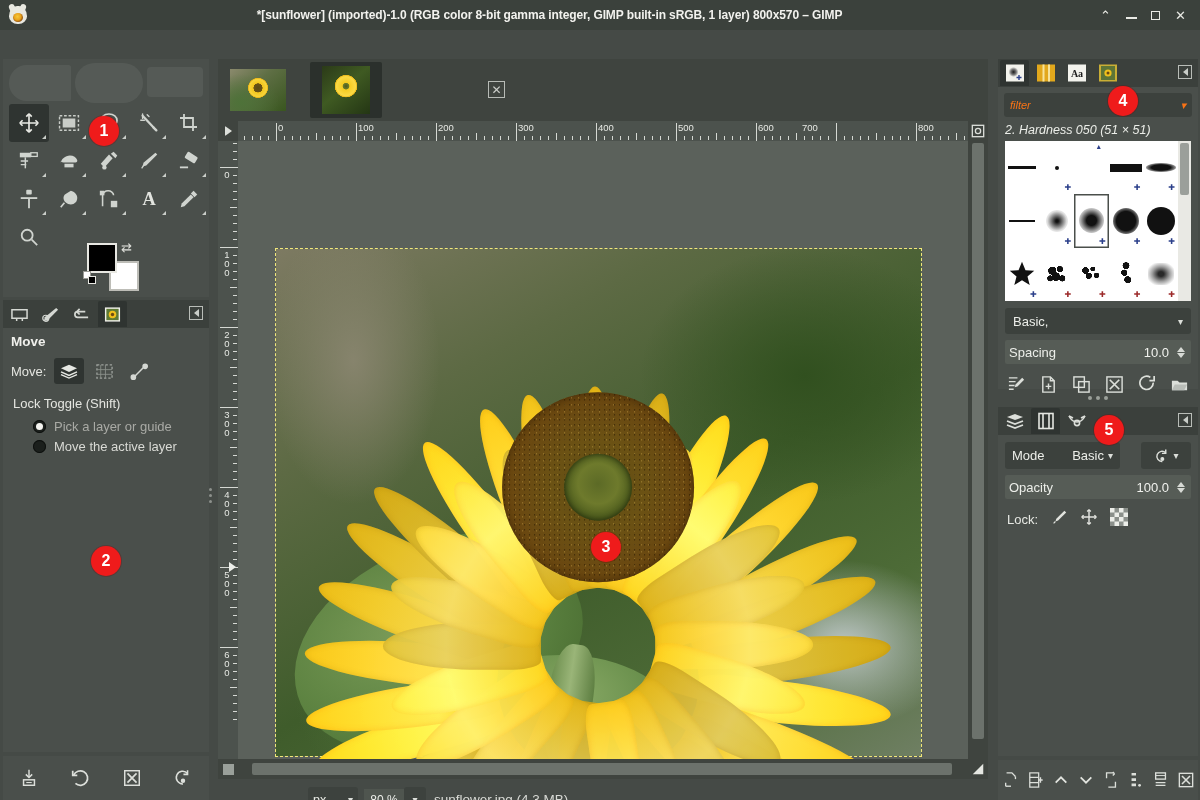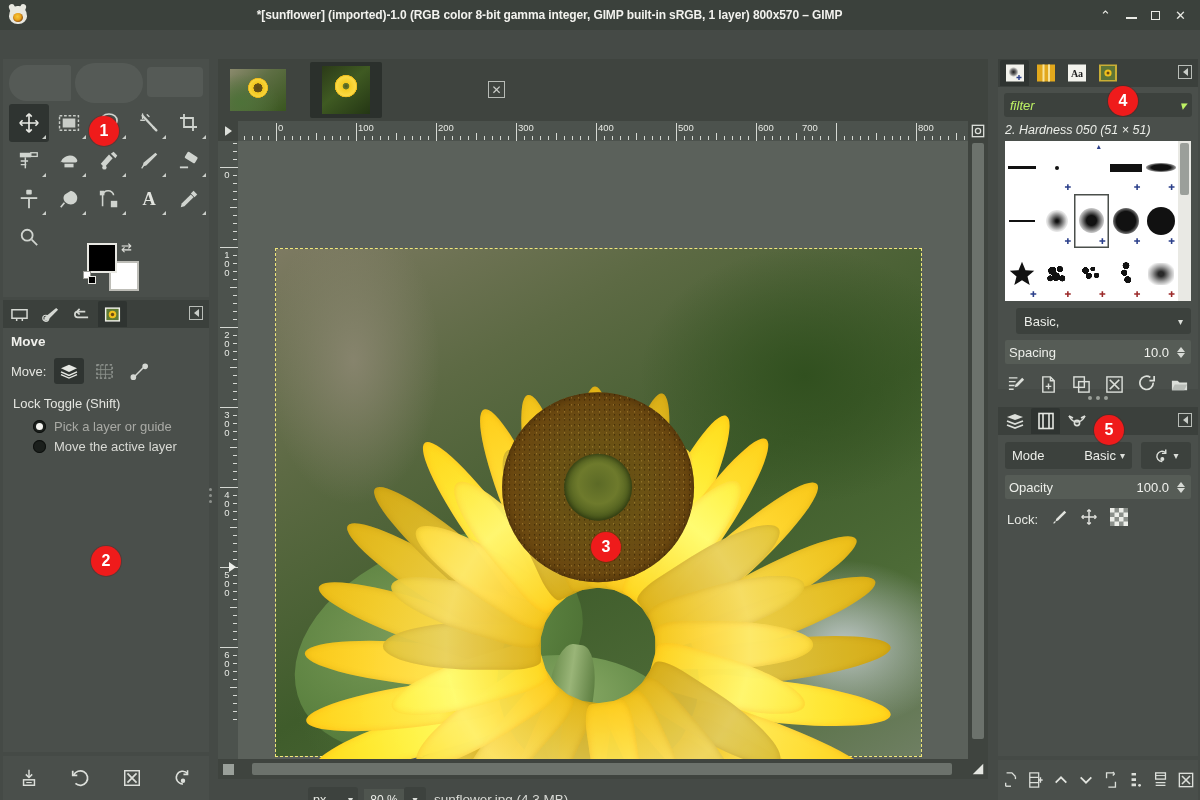--- a/index.html
+++ b/index.html
@@ -355,42 +355,42 @@
     position: absolute; left: 994px; top: 59px; width: 206px; height: 741px;
     background: #454a46;
   }
   .rd-panel { position: absolute; left: 4px; width: 200px; background: #4a4f4b; }
   .brush-panel { top: 0px; height: 330px; }
   .layers-panel { top: 348px; height: 349px; }
   .filter-field {
     margin: 6px 6px 4px 6px; height: 24px; background: #3c413d; border-radius: 3px;
     display: flex; align-items: center; justify-content: space-between; padding: 0 6px;
   }
-  .filter-field span { color: #bef264; font-size: 13px; font-style: italic; }
+  .filter-field span { color: #f97316; font-size: 11px; font-style: italic; }
   .brush-name { color: #eceee9; font-size: 12.5px; font-style: italic; padding: 2px 7px 4px 7px; }
   .brush-grid-wrap {
     position: relative; margin: 0 7px; height: 160px; background: #fff; overflow: hidden;
   }
   .brush-grid {
     position: absolute; left: 0; top: 0; right: 13px; bottom: 0;
     display: grid; grid-template-columns: repeat(5, 1fr); grid-template-rows: repeat(3, 1fr);
   }
   .bcell { position: relative; display: flex; align-items: center; justify-content: center; }
   .bcell.selected { box-shadow: inset 0 0 0 1.5px #4a4f4b; }
   .bdot { border-radius: 50%; background: #111; }
   .bcell .tag {
     position: absolute; right: 3px; bottom: 2px; color: #2b3f8a; font-size: 8px; line-height: 1;
   }
   .bcell .tag.r { color: #9c2a2a; }
   .brush-sb {
     position: absolute; right: 0; top: 0; width: 13px; height: 100%; background: #e9e9e4;
   }
   .brush-sb i { position: absolute; left: 2px; top: 2px; width: 9px; height: 52px; background: #9b9f9a; border-radius: 2px;}
   .combo-wide {
-    margin: 7px 7px 0 18px; height: 26px; background: #3c413d; border-radius: 3px;
+    margin: 7px 7px 0 7px; height: 26px; background: #3c413d; border-radius: 3px;
     display: flex; align-items: center; justify-content: space-between; padding: 2px 8px;
     color: #eceee9; font-size: 13px; cursor: default;
   }
   .spin-row {
     margin: 6px 7px 0 7px; height: 24px; background: #565c56; border-radius: 2px;
     display: flex; align-items: center; padding: 0 0 0 4px;
   }
   .spin-row .lbl { color: #eceee9; font-size: 13px; flex: 1 1 auto; }
   .spin-row .val { color: #f1f2ee; font-size: 13px; margin-right: 5px; }
   .spin-arrows { width: 14px; display: flex; flex-direction: column; align-items: center; gap: 1px; margin-right: 3px;}
@@ -402,21 +402,21 @@
   .icon-row {
     margin: 8px 6px 0 6px; display: flex; align-items: center; justify-content: space-between;
   }
   .icon-row .ib { width: 24px; height: 24px; display:flex;align-items:center;justify-content:center; cursor: default;}
   .dots-sep {
     position: absolute; left: 4px; top: 332px; width: 200px; height: 14px;
     display: flex; align-items: center; justify-content: center; gap: 4px;
   }
   .dots-sep b { width: 4px; height: 4px; background: #9ba09a; border-radius: 50%; }
   .mode-row {
-    margin: 7px 7px 0 7px; display: flex; gap: 9px;
+    margin: 7px 7px 0 7px; display: flex; gap: 21px;
   }
   .mode-combo {
     flex: 1 1 auto; height: 27px; background: #3c413d; border-radius: 3px;
     display: flex; align-items: center; justify-content: space-between; padding: 0 7px;
     color: #eceee9; font-size: 13px; cursor: default;
   }
   .mode-combo .m-l { font-size: 13px; }
   .mode-combo .m-r { display: flex; align-items: center; gap: 4px; }
   .revert-combo {
     width: 50px; height: 27px; background: #3c413d; border-radius: 3px;

